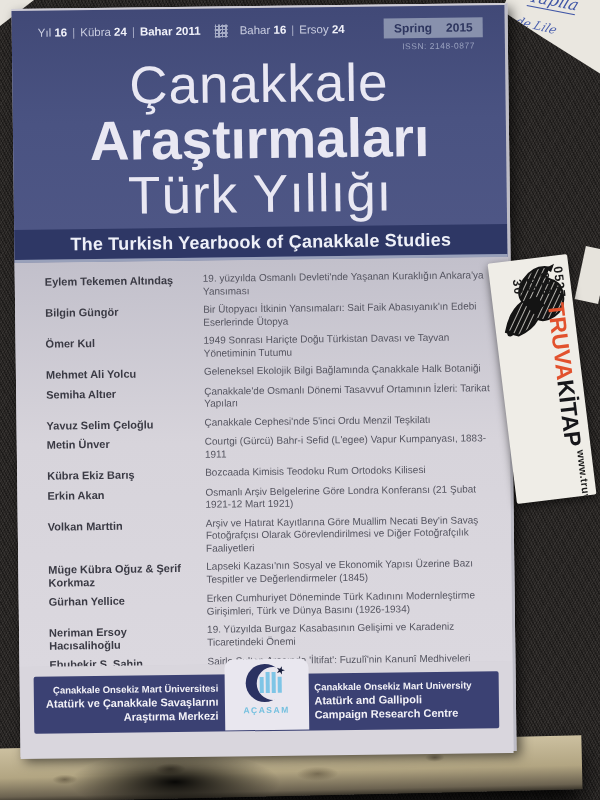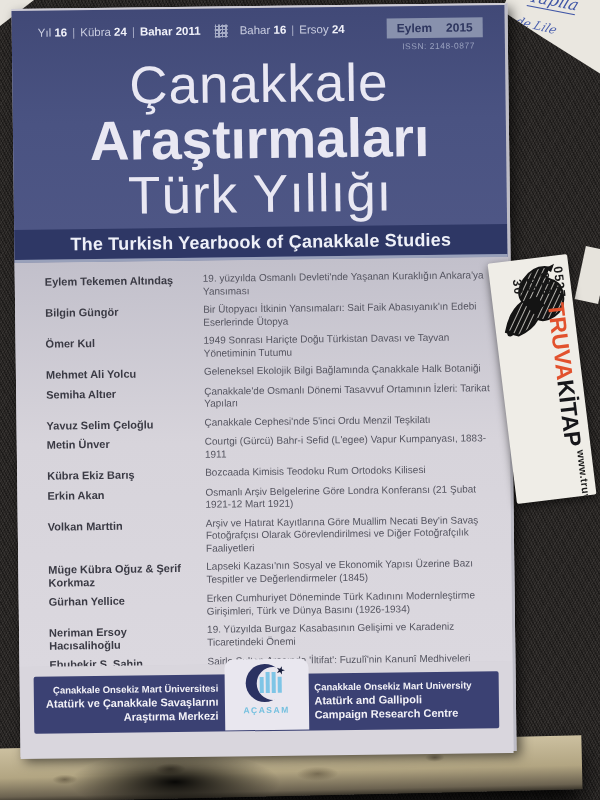--- a/index.html
+++ b/index.html
@@ -120,21 +120,21 @@
         <b>24</b>
         <span class="sep">|</span>
         <b>Bahar 2011</b>
         <span class="ornament"></span>
         <span>Bahar</span>&nbsp;
         <b>16</b>
         <span class="sep">|</span>
         <span>Ersoy</span>&nbsp;
         <b>24</b>
         <span class="spring-box">
-          <span>Eylem</span>
+          <span>Spring</span>
           <span>2015</span>
         </span>
       </div>
       <div class="issn">ISSN: 2148-0877</div>
       <div class="title-block">
         <div class="t-light">Çanakkale</div>
         <div class="t-bold">Araştırmaları</div>
         <div class="t-light">Türk Yıllığı</div>
       </div>
       <div class="subtitle-bar">The Turkish Yearbook of Çanakkale Studies</div>

